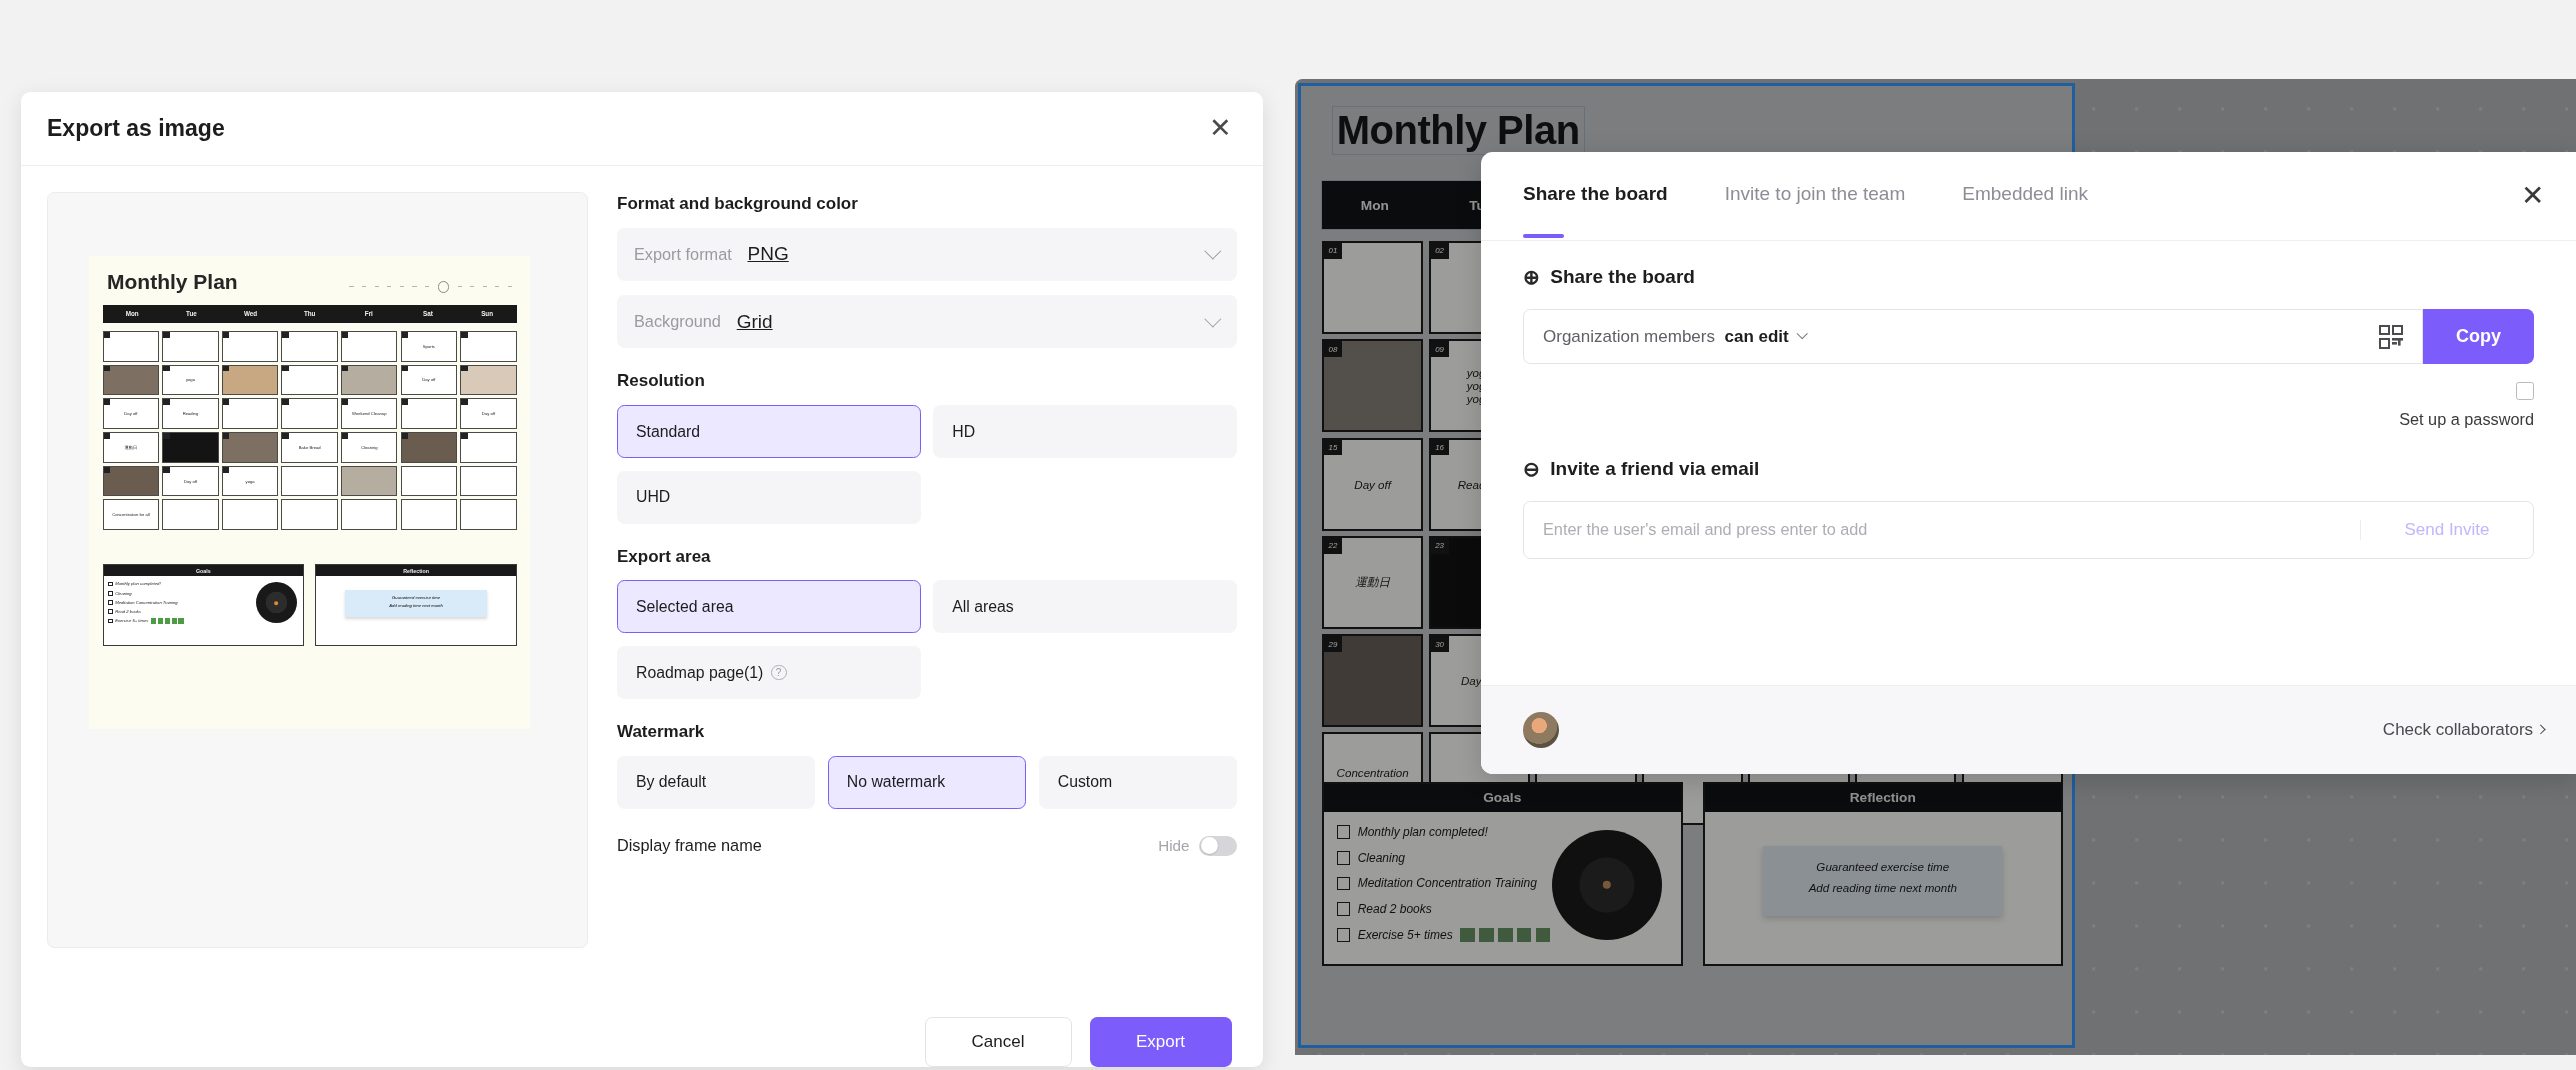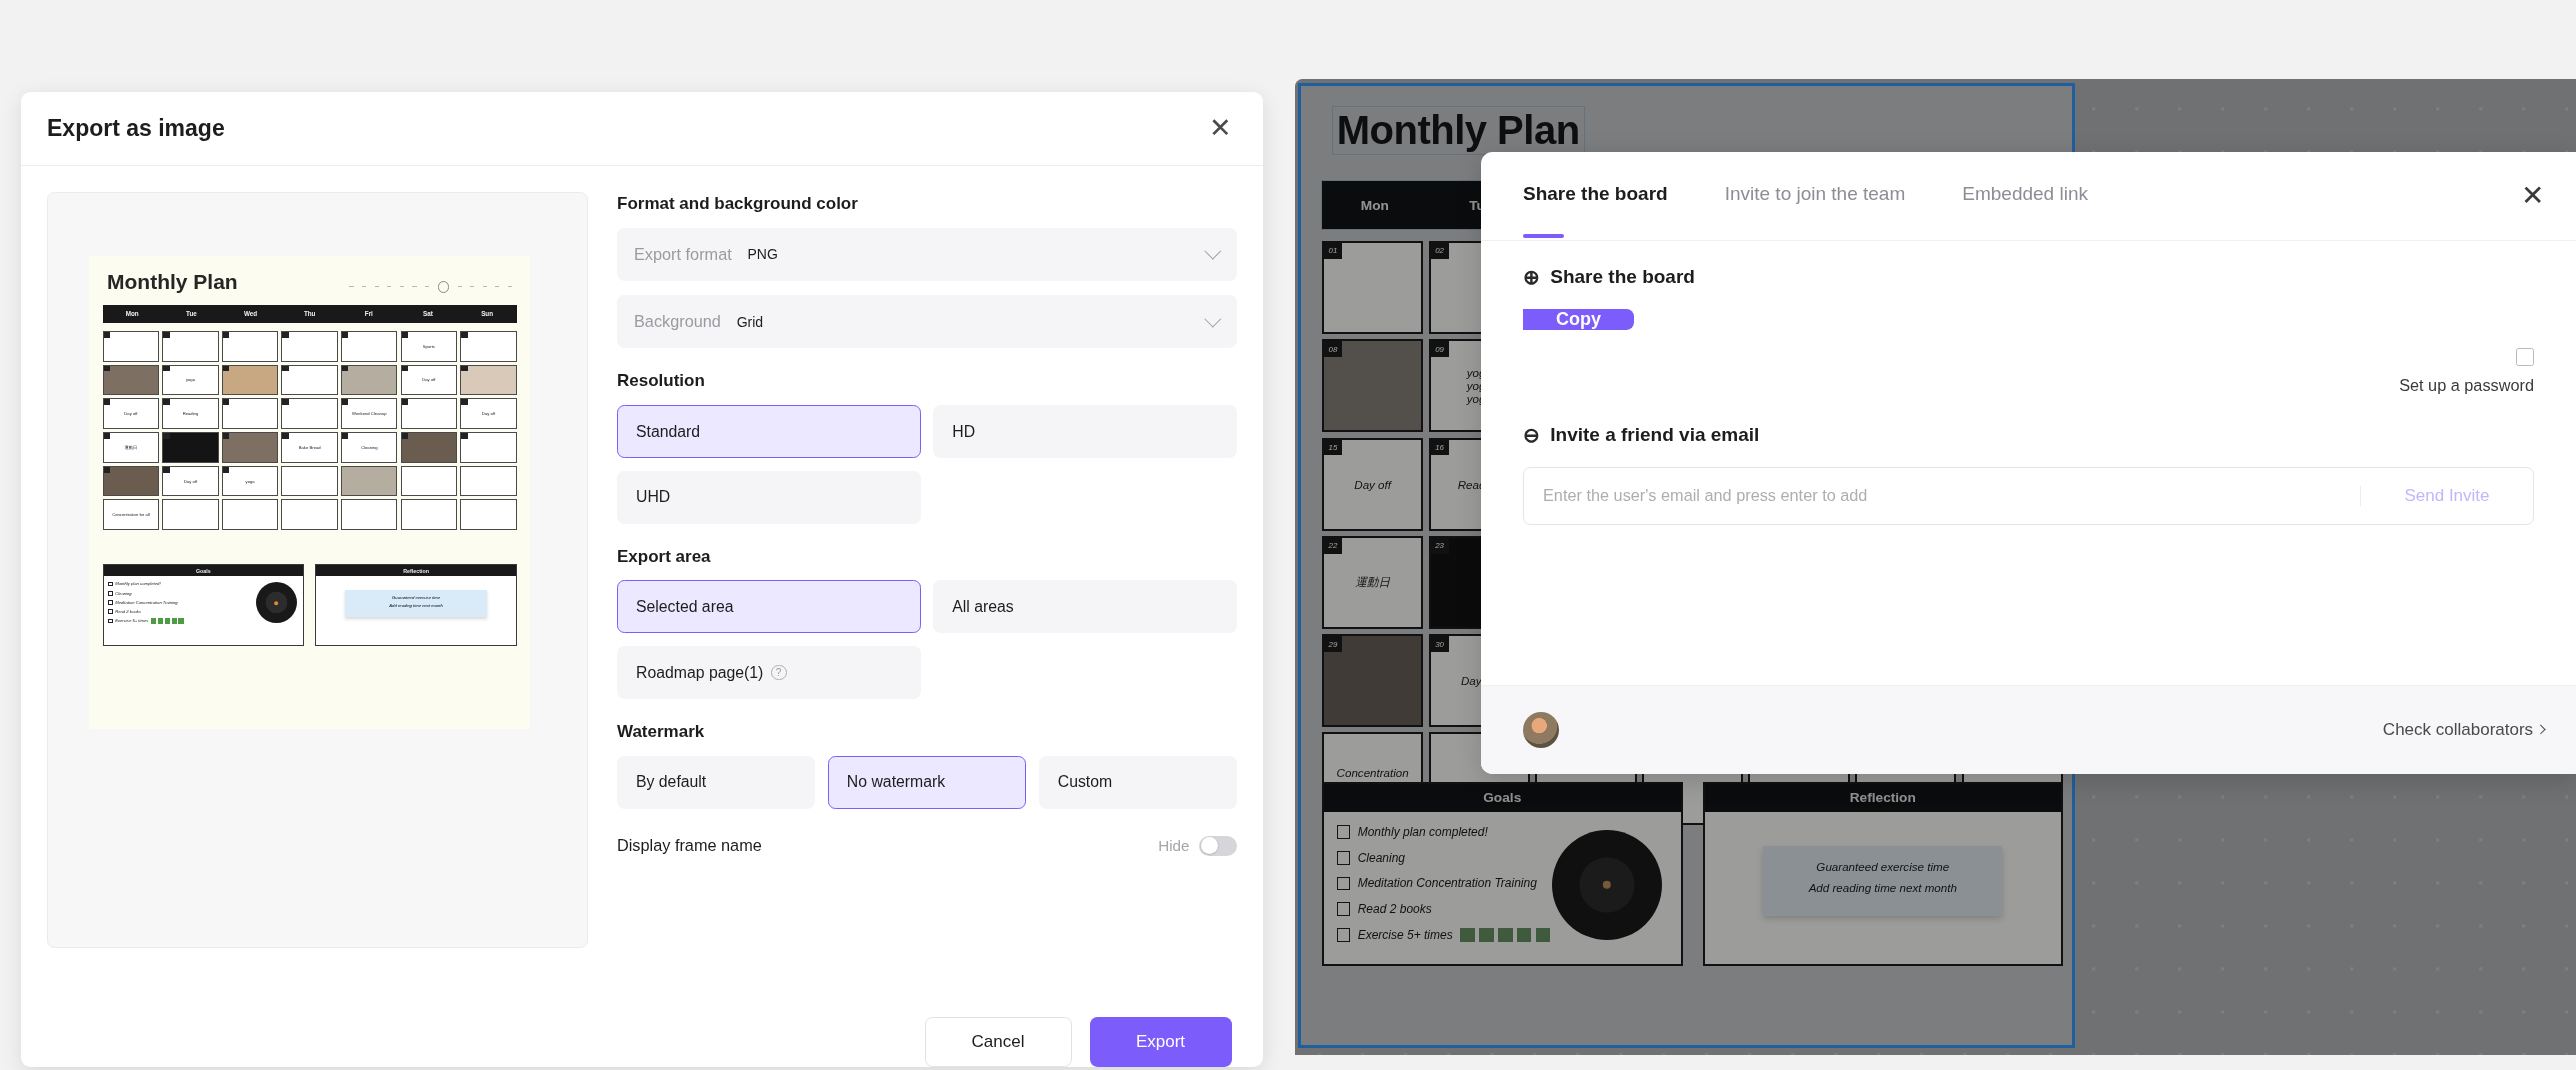--- a/index.html
+++ b/index.html
@@ -158,21 +158,21 @@
   .settings-pane { flex: 1; padding-top: 2.1px; }
   .sec-label { font-size: 17px; font-weight: 700; color: #1d1d1f; margin-bottom: 13.7px; }
   .sec-label.sp { margin-top: 23px; }
 
   .select-row {
     height: 53px; background: #f5f5f7; border-radius: 7.4px;
     display: flex; align-items: center; padding: 0 18px 0 17px;
     margin-bottom: 14.7px; cursor: pointer;
   }
   .select-row .lab { font-size: 16.3px; color: #9a9aa0; margin-right: 15.8px; }
-  .select-row .val { font-size: 14px; color: #1d1d1f; flex: 1; }
+  .select-row .val { font-size: 19px; color: #1d1d1f; flex: 1; text-decoration: underline; }
   .chev { width: 11.6px; height: 11.6px; border-right: 1.6px solid #9a9aa0; border-bottom: 1.6px solid #9a9aa0;
           transform: rotate(45deg) translate(-2.1px,-2.1px); flex: none; }
 
   .opt-grid { display: grid; grid-template-columns: 1fr 1fr; gap: 12.6px 12.6px; }
   .opt-grid3 { display: grid; grid-template-columns: 1fr 1fr 1fr; gap: 12.6px; }
   .opt {
     height: 53px; background: #f5f5f7; border-radius: 7.4px; border: 1.6px solid transparent;
     display: flex; align-items: center; padding: 0 18px; font-size: 15.8px; color: #1d1d1f;
     cursor: pointer; gap: 7.4px;
   }
@@ -749,20 +749,31 @@
       <div class="sp-close">✕</div>
     </div>
 
     <div class="sp-body">
       <div class="sp-h">
         <span class="glyph">⊕</span>
         <span>Share the board</span>
       </div>
 
       <div class="share-row">
+        <div class="share-select">
+          <span class="grey">Organization members</span>
+          <span class="dark">can edit</span>
+          <span class="mini-chev"></span>
+          <span class="qr">
+              <i></i>
+              <i></i>
+              <i></i>
+              <i></i>
+            </span>
+        </div>
         <div class="btn-copy">Copy</div>
       </div>
 
       <div class="check-row">
         <span class="cbox"></span>
         <span class="cl">Set up a password</span>
       </div>
 
       <div class="sp-h second">
         <span class="glyph">⊖</span>

